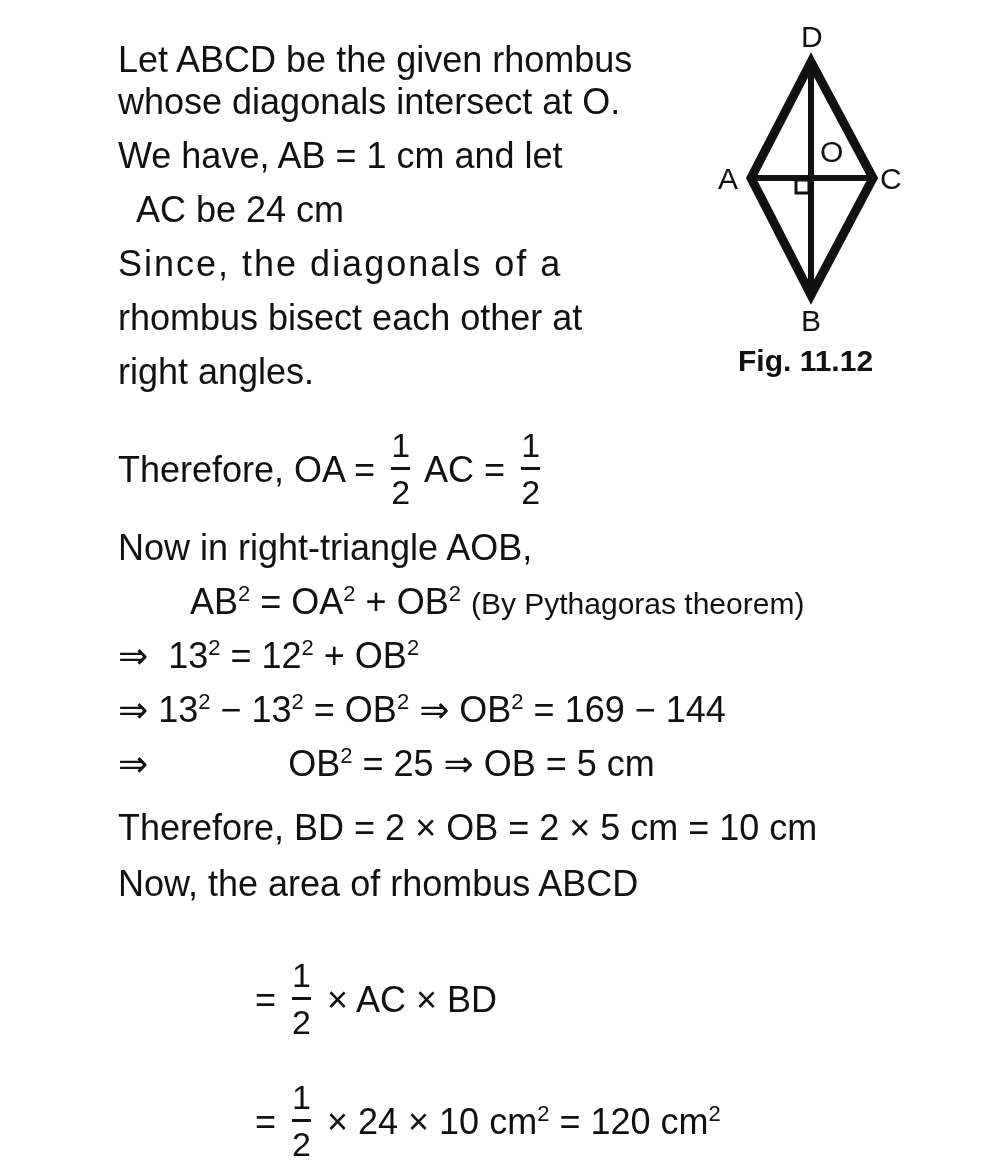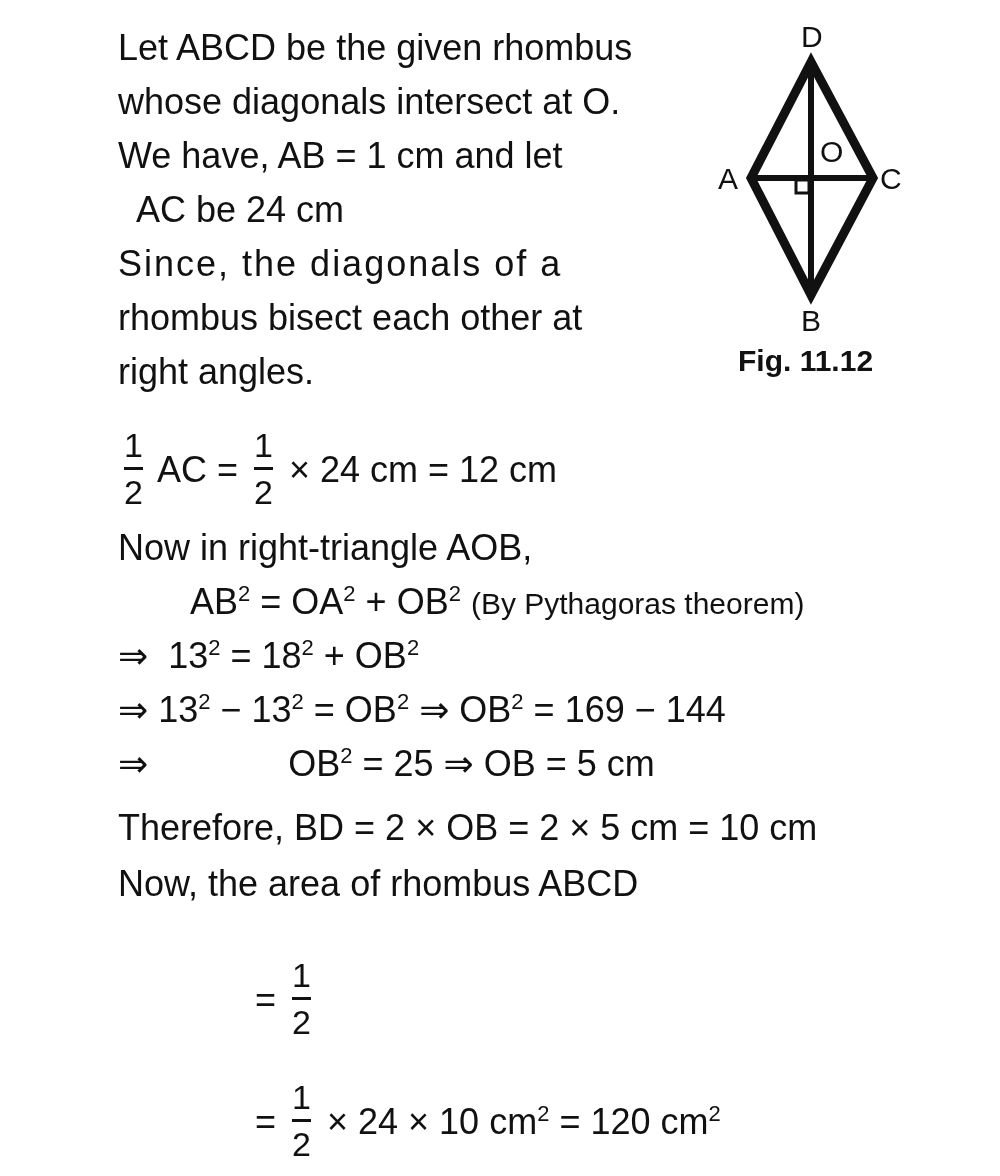--- a/index.html
+++ b/index.html
@@ -12,21 +12,21 @@
   sup { font-size:22px; line-height:0; vertical-align:super; }
   .small { font-size:30px; }
   .fig-caption { position:absolute; font-weight:bold; font-size:30px;text-align:center; }
   .diagram { position:absolute; left:700px; top:20px; width:220px; height:320px; }
   .lbl { position:absolute; font-size:30px; }
 </style>
 </head>
 <body>
 
 <div>
-  <div class="line" style="left:118px;top:26px">Let ABCD be the given rhombus</div>
+  <div class="line" style="left:118px;top:38px">Let ABCD be the given rhombus</div>
   <div class="line" style="left:118px;top:80px">whose diagonals intersect at O.</div>
   <div class="line" style="left:118px;top:134px">We have, AB = 1 cm and let</div>
   <div class="line" style="left:136px;top:188px">AC be 24 cm</div>
   <div class="line" style="left:118px;top:242px;letter-spacing:2px">Since, the diagonals of a</div>
   <div class="line" style="left:118px;top:296px">rhombus bisect each other at</div>
   <div class="line" style="left:118px;top:350px">right angles.</div>
 </div>
 
 <div class="diagram">
   <svg width="220" height="320" viewBox="0 0 220 320">
@@ -37,39 +37,39 @@
   </svg>
   <span class="lbl" style="left:101px;top:0px">D</span>
   <span class="lbl" style="left:18px;top:142px">A</span>
   <span class="lbl" style="left:180px;top:142px">C</span>
   <span class="lbl" style="left:101px;top:284px">B</span>
   <span class="lbl" style="left:120px;top:115px">O</span>
 </div>
 <div class="fig-caption" style="left:738px;top:344px">Fig. 11.12</div>
 
 <div class="line" style="left:118px;top:430px">
+  <span>Therefore, OA =</span>
   <span class="frac"><span class="num">1</span><span class="bar"></span><span class="den">2</span></span>
   <span>AC =</span>
   <span class="frac"><span class="num">1</span><span class="bar"></span><span class="den">2</span></span>
-  <span>× 24 cm = 12 cm</span>
 </div>
 
 <div class="line" style="left:118px;top:526px">Now in right-triangle AOB,</div>
 
 <div class="line" style="left:190px;top:580px">
   <span>AB</span><sup>2</sup>
   <span>= OA</span><sup>2</sup>
   <span>+ OB</span><sup>2</sup>
   <span class="small">(By Pythagoras theorem)</span>
 </div>
 
 <div class="line" style="left:118px;top:634px">
   <span>⇒</span>&nbsp;
   <span>13</span><sup>2</sup>
-  <span>= 18</span><sup>2</sup>
+  <span>= 12</span><sup>2</sup>
   <span>+ OB</span><sup>2</sup>
 </div>
 
 <div class="line" style="left:118px;top:688px">
   <span>⇒</span>
   <span>13</span><sup>2</sup>
   <span>− 13</span><sup>2</sup>
   <span>= OB</span><sup>2</sup>
   <span>⇒  OB</span><sup>2</sup>
   <span>= 169 − 144</span>
@@ -81,20 +81,21 @@
   <span>OB</span><sup>2</sup>
   <span>= 25   ⇒  OB  = 5 cm</span>
 </div>
 
 <div class="line" style="left:118px;top:806px">Therefore, BD = 2 × OB = 2 × 5 cm = 10 cm</div>
 <div class="line" style="left:118px;top:862px">Now, the area of rhombus ABCD</div>
 
 <div class="line" style="left:255px;top:960px">
   <span>=</span>
   <span class="frac"><span class="num">1</span><span class="bar"></span><span class="den">2</span></span>
+  <span>× AC × BD</span>
 </div>
 
 <div class="line" style="left:255px;top:1082px">
   <span>=</span>
   <span class="frac"><span class="num">1</span><span class="bar"></span><span class="den">2</span></span>
   <span>× 24 × 10 cm</span><sup>2</sup>
   <span>= 120 cm</span><sup>2</sup>
 </div>
 
 </body></html>

